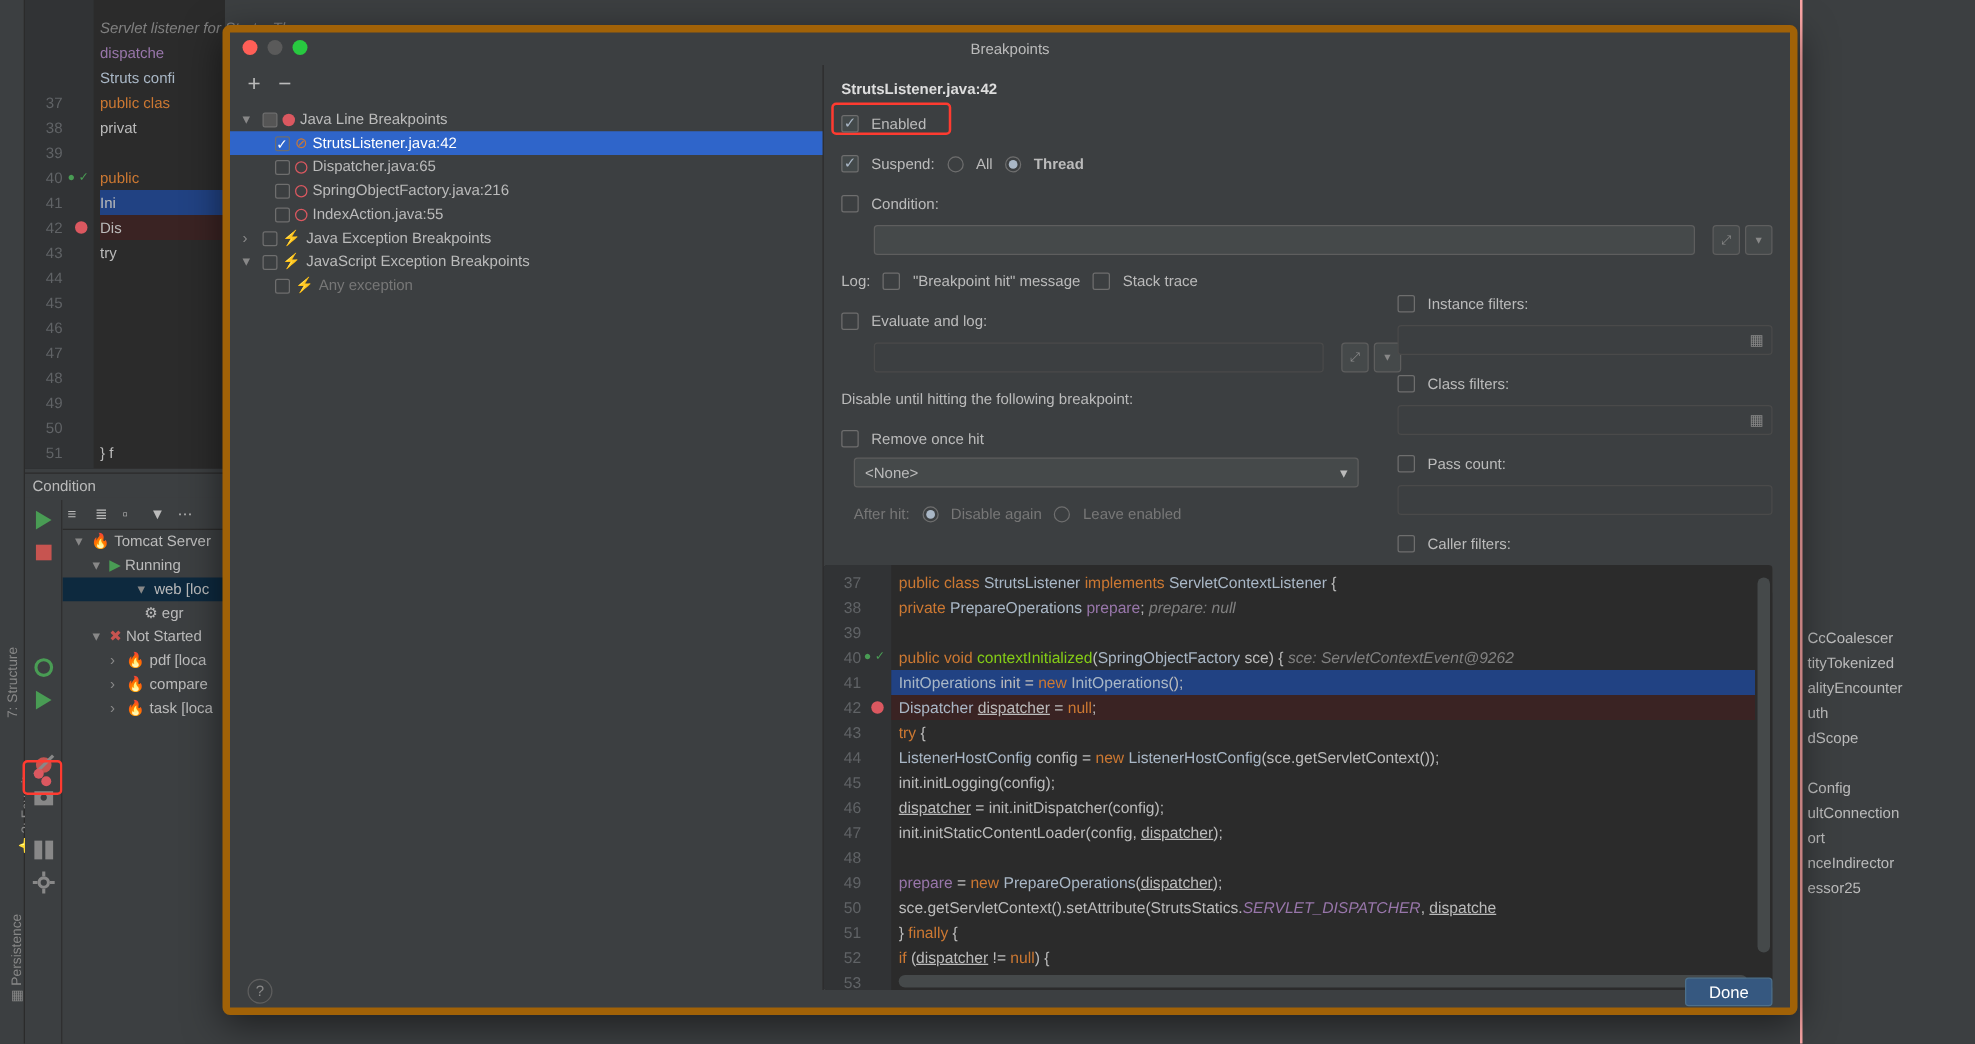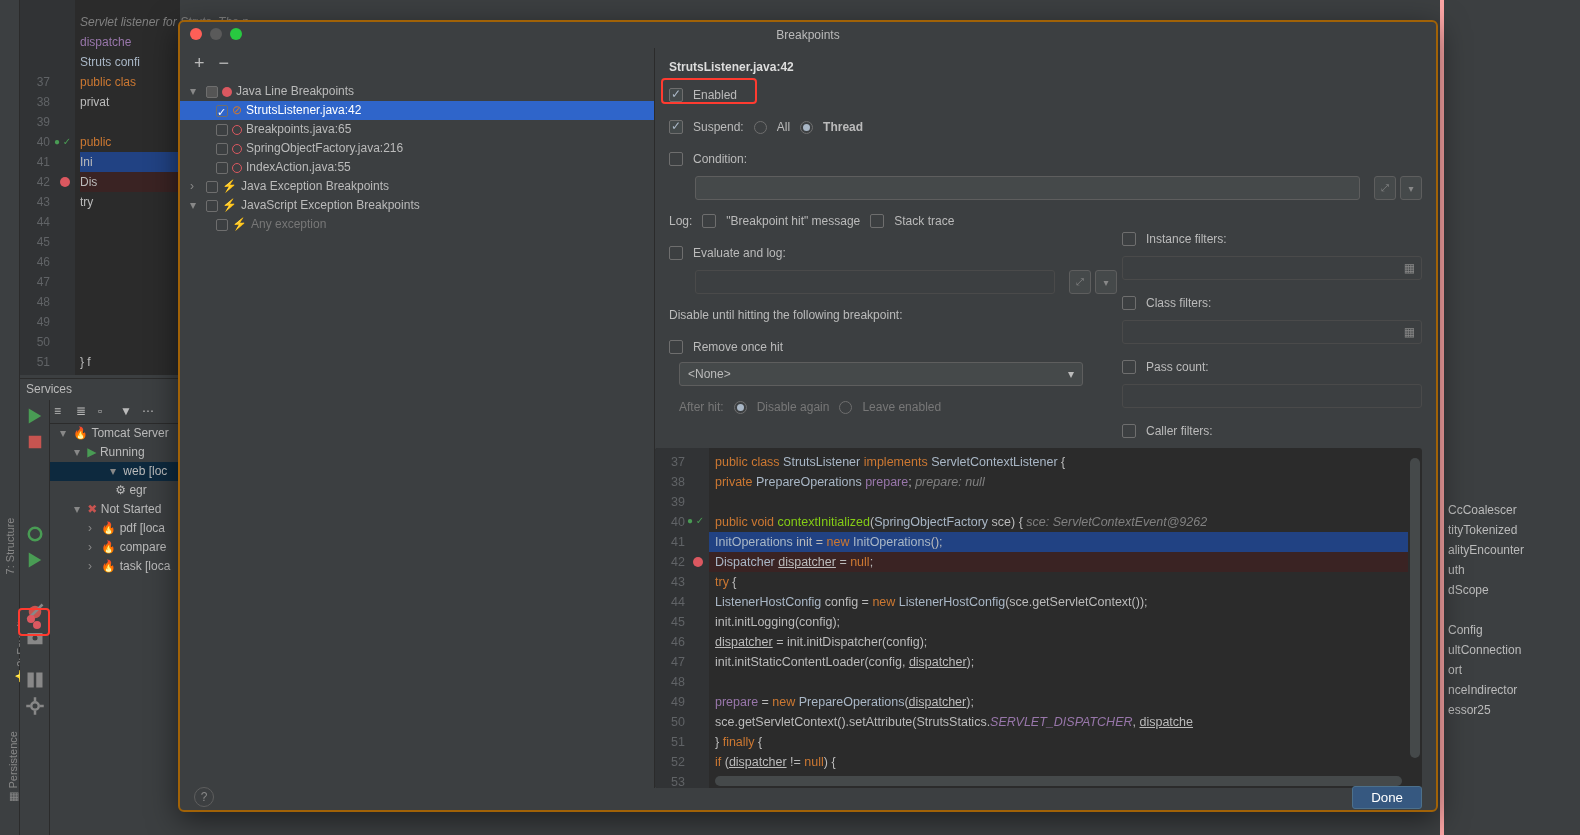--- a/index.html
+++ b/index.html
@@ -26,25 +26,25 @@
 .svc-topbar { height:24px; display:flex; gap:6px; padding:4px; border-bottom:1px solid #2b2b2b;}
 .svc-topbar .ti { width:16px; height:16px; }
 .svc-item { height:19px; line-height:19px; white-space:nowrap; overflow:hidden; }
 .svc-item .chev { display:inline-block; width:10px; color:#888; }
 .svc-item.sel { background:#0d293e; }
 
 
 .redbox { position:absolute; border:2px solid #ff3b30; border-radius:4px; pointer-events:none; }
 
 
-.right-edge { position:absolute; right:0; top:0; width:140px; height:835px; background:#3c3f41; border-left:4px solid #fca5a5; overflow:hidden; }
+.right-edge { position:absolute; right:0; top:0; width:140px; height:835px; background:#3c3f41; border-left:2px solid #fca5a5; overflow:hidden; }
 .right-edge .ritem { height:20px; line-height:20px; padding-left:4px; color:#bbb; white-space:nowrap; }
 
 
-.dialog { position:absolute; left:178px; top:20px; width:1260px; height:792px; background:#3c3f41; border:2px solid #a16207; border-radius:6px; box-shadow:0 8px 30px rgba(0,0,0,.5); }
+.dialog { position:absolute; left:178px; top:20px; width:1260px; height:792px; background:#3c3f41; border:6px solid #a16207; border-radius:6px; box-shadow:0 8px 30px rgba(0,0,0,.5); }
 .titlebar { height:26px; position:relative; text-align:center; line-height:26px; color:#bbb; }
 .traffic { position:absolute; left:10px; top:6px; display:flex; gap:8px; }
 .traffic span { width:12px; height:12px; border-radius:50%; display:block; }
 .tr-red{background:#ff5f57;} .tr-yel{background:#5a5a5a;} .tr-grn{background:#28c940;}
 
 .dlg-body { display:flex; height:740px; }
 .tree-pane { width:475px; border-right:1px solid #2b2b2b; }
 .tree-tools { height:30px; display:flex; align-items:center; gap:14px; padding-left:14px; color:#bbb; font-size:18px; }
 .tree { padding-top:4px; }
 .tree-row { height:19px; line-height:19px; display:flex; align-items:center; gap:4px; padding-left:10px; white-space:nowrap; }
@@ -135,21 +135,21 @@
     <div class="txt " style="top: 232px;"><span></span></div>
     <div class="txt " style="top: 252px;"><span></span></div>
     <div class="txt " style="top: 272px;"><span></span></div>
     <div class="txt " style="top: 292px;"><span></span></div>
     <div class="txt " style="top: 312px;"><span></span></div>
     <div class="txt " style="top: 332px;"><span></span></div>
     <div class="txt " style="top: 352px;"><span>        } f</span></div>
     <div style="position: absolute; left: 34px; top: 136px; color: rgb(73, 156, 84); font-size: 10px;">● ✓</div>
   </div>
 
-<div class="services-hdr">Services</div>
+<div class="services-hdr">Condition</div>
 <div class="svc-toolbar">
   <svg class="ticon" viewBox="0 0 16 16">
       <path fill="#499c54" d="M3 2l10 6-10 6z"></path>
     </svg>
   <svg class="ticon" viewBox="0 0 16 16">
       <rect x="3" y="3" width="10" height="10" fill="#c75450"></rect>
     </svg>
   <div style="height:60px"></div>
   <svg class="ticon" viewBox="0 0 16 16">
       <circle cx="8" cy="8" r="5" fill="none" stroke="#499c54" stroke-width="2"></circle>
@@ -246,21 +246,21 @@
         </div>
         <div class="tree-row sel" style="padding-left:36px">
           <span class="cb on"></span>
             <span class="mute">⊘</span>
           <span>StrutsListener.java:42</span>
         </div>
         <div id="tree-items">
             <div class="tree-row" style="padding-left: 36px;">
               <span class="cb"></span>
               <span class="dot-line"></span>
-              <span>Breakpoints.java:65</span>
+              <span>Dispatcher.java:65</span>
             </div>
             <div class="tree-row" style="padding-left: 36px;">
               <span class="cb"></span>
               <span class="dot-line"></span>
               <span>SpringObjectFactory.java:216</span>
             </div>
             <div class="tree-row" style="padding-left: 36px;">
               <span class="cb"></span>
               <span class="dot-line"></span>
               <span>IndexAction.java:55</span>

